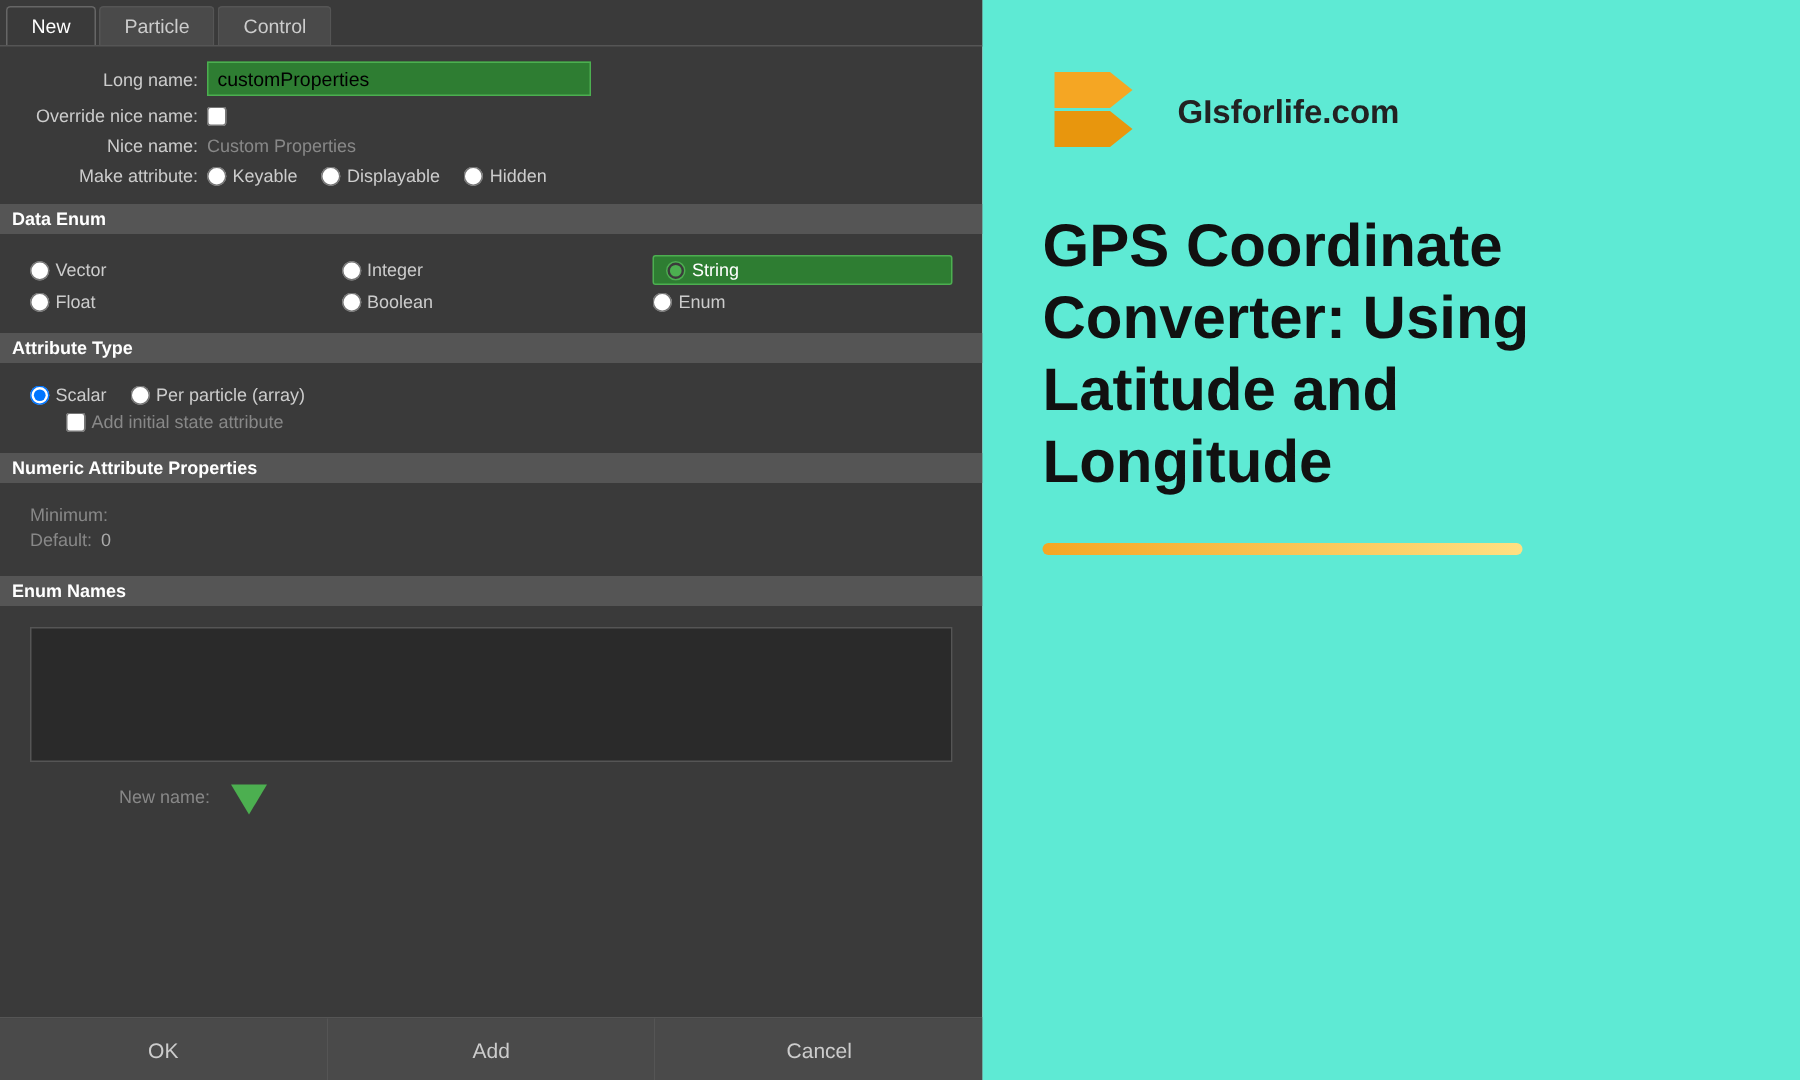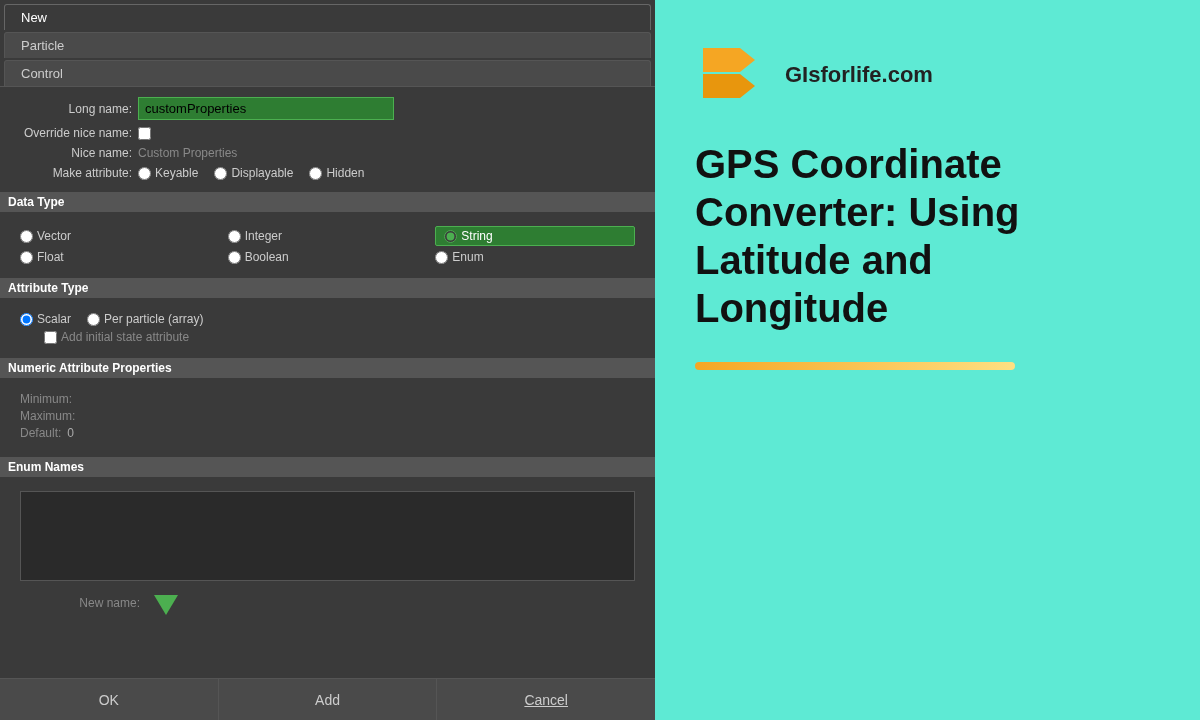--- a/index.html
+++ b/index.html
@@ -28,21 +28,20 @@
       padding: 3px 8px;
       border-bottom: 1px solid #555;
     }
 
     .tabs-row {
       display: flex;
       background: #3a3a3a;
       border-bottom: 1px solid #555;
       padding: 4px 4px 0 4px;
       gap: 2px;
-      flex-direction: column;
     }
 
     .tab {
       padding: 5px 16px;
       font-size: 13px;
       color: #ccc;
       cursor: pointer;
       border: 1px solid #555;
       border-bottom: none;
       background: #4a4a4a;
@@ -250,21 +249,20 @@
       background: #4a4a4a;
       color: #ccc;
       border: none;
       border-right: 1px solid #555;
       font-size: 14px;
       cursor: pointer;
     }
 
     .bottom-btn:last-child {
       border-right: none;
-      text-decoration: underline;
     }
 
     
     .right-panel {
       flex: 1;
       display: flex;
       flex-direction: column;
       align-items: flex-start;
       padding: 40px 40px 30px 40px;
       background: #5eead4;
@@ -344,21 +342,21 @@
           <input type="radio" name="make_attr" style="">
           <span>Displayable</span>
         </label>
         <label class="radio-item">
           <input type="radio" name="make_attr" style="">
           <span>Hidden</span>
         </label>
       </div>
     </div>
 
-    <div class="section-header">Data Type</div>
+    <div class="section-header">Data Enum</div>
 
     <div class="data-type-grid">
 
       <label class="dt-item">
         <input type="radio" name="dtype" style="">
         <span>Vector</span>
       </label>
       <label class="dt-item">
         <input type="radio" name="dtype" style="">
         <span>Integer</span>
@@ -402,24 +400,20 @@
     </div>
 
     <div class="section-header">Numeric Attribute Properties</div>
 
     <div class="numeric-section">
       <div class="numeric-row">
         <span>Minimum:</span>
         <span class="numeric-val"></span>
       </div>
       <div class="numeric-row">
-        <span>Maximum:</span>
-        <span class="numeric-val"></span>
-      </div>
-      <div class="numeric-row">
         <span>Default:</span>
         <span class="numeric-val">0</span>
       </div>
     </div>
 
     <div class="section-header">Enum Names</div>
 
     <div class="enum-area">
       <textarea class="enum-textarea" style=""></textarea>
       <div class="new-name-row">

